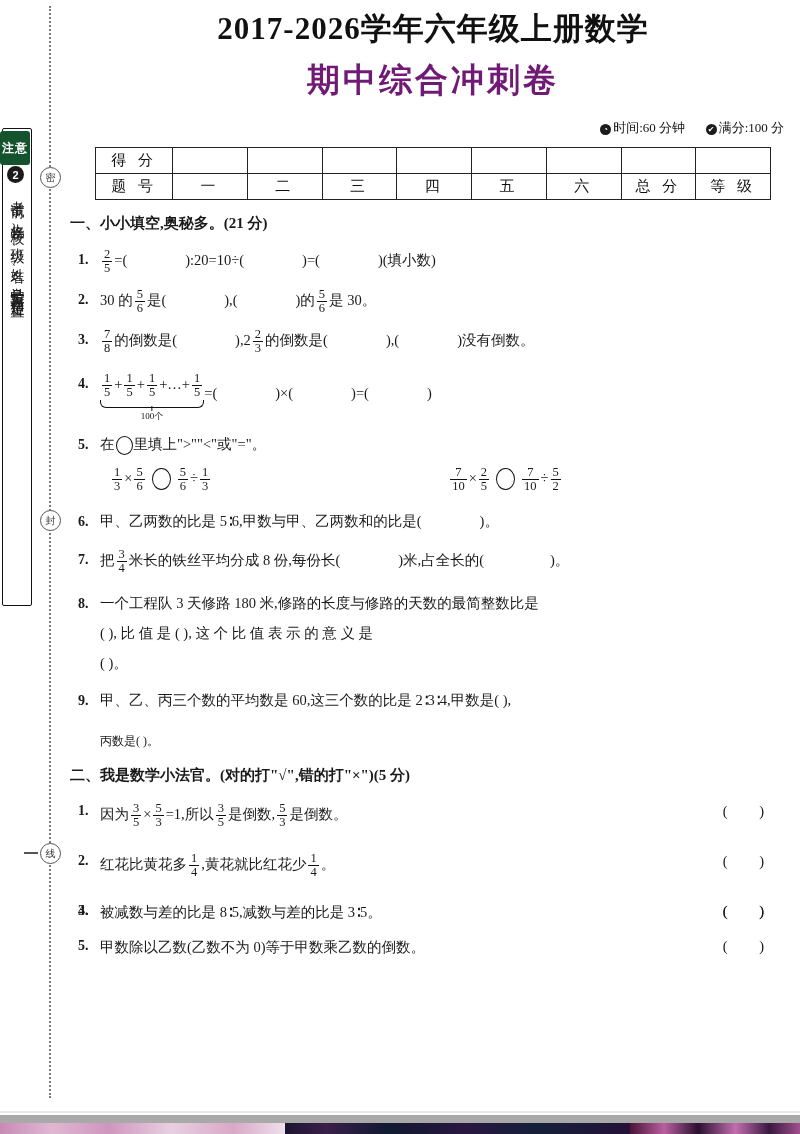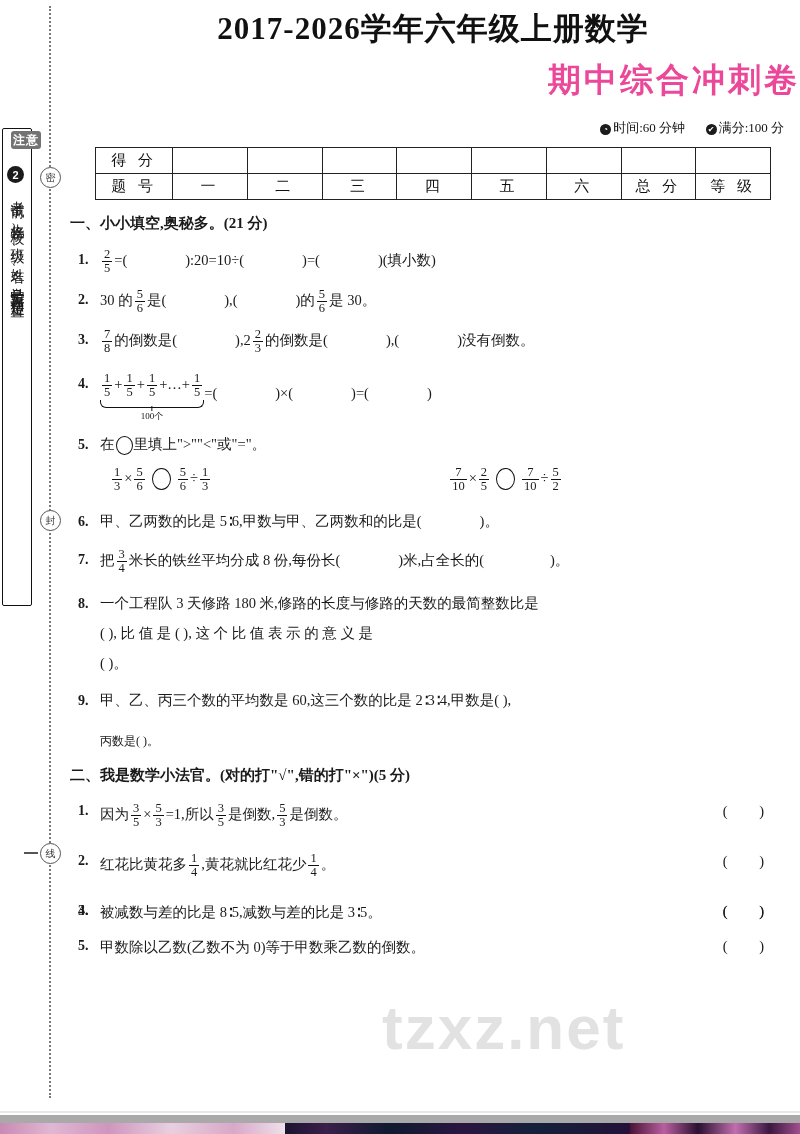--- a/index.html
+++ b/index.html
@@ -19,25 +19,25 @@
   }
 
   
   .sidebar{position:absolute;left:0;top:0;width:66px;height:1100px;z-index:3;}
   .seal-box{
     position:absolute;left:2px;top:128px;width:30px;height:478px;
     border:1px solid #111;border-radius:2px;background:#fff;
     box-sizing:border-box;
   }
   .seal-title{
-    position:absolute;left:0px;top:131px;width:30px;height:18px;
-    background:#737373;color:#fff;border-radius:3px;
+    position:absolute;left:0px;top:131px;width:30px;height:34px;
+    background:#14532d;color:#fff;border-radius:3px;
     font-family:"Liberation Sans","DejaVu Sans",sans-serif;
     font-size:12px;font-weight:700;letter-spacing:1px;
-    display:flex;align-items:center;justify-content:center;margin-left:11px;
+    display:flex;align-items:center;justify-content:center;
   }
   .seal-num{
     position:absolute;left:7px;top:166px;width:17px;height:17px;
     border-radius:50%;background:#1b1b1b;color:#fff;
     font-family:"Liberation Sans","DejaVu Sans",sans-serif;
     font-size:11px;font-weight:700;
     display:flex;align-items:center;justify-content:center;
   }
   .seal-text{
     position:absolute;left:5px;top:190px;width:24px;height:400px;
@@ -62,22 +62,22 @@
 
   
   .content{position:absolute;left:66px;top:0;width:734px;height:1100px;z-index:2;}
 
   .title1{
     text-align:center;font-size:31px;font-weight:700;letter-spacing:1px;
     margin:8px 0 0 0;color:#111;
     font-family:"Liberation Serif","DejaVu Serif",serif;
   }
   .title2{
-    text-align:right;font-size:33px;font-weight:700;letter-spacing:3px;
-    margin:8px 0 0 0;color:#ec4899;
+    text-align:center;font-size:33px;font-weight:700;letter-spacing:3px;
+    margin:8px 0 0 0;color:#701a75;
   }
   .meta{
     text-align:right;padding-right:16px;margin-top:16px;
     font-size:13px;color:#111;
   }
   .meta .dot{display:inline-block;width:11px;height:11px;border-radius:50%;
     background:#1b1b1b;color:#fff;font-size:8px;line-height:11px;text-align:center;
     margin-right:2px;vertical-align:middle;}
   .meta .sp{display:inline-block;width:14px;}
 
@@ -148,21 +148,20 @@
   .cs-b{position:absolute;left:285px;top:0;width:345px;height:11px;
         background:linear-gradient(90deg,#1c1430 0%,#3a1f4a 12%,#101a30 30%,#2a1640 52%,#14203a 72%,#241238 100%);}
   .cs-c{position:absolute;left:630px;top:0;width:170px;height:11px;
         background:linear-gradient(90deg,#4a1436 0%,#b85fa0 20%,#2a1030 40%,#c06fae 62%,#3a1840 82%,#a0508e 100%);}
 </style>
 </head>
 <body>
 
 <div class="page">
 
-  <div class="watermark">tzxz.net</div>
 
   <div class="sidebar">
     <div class="seal-box"></div>
     <div class="seal-title">注意</div>
     <div class="seal-num">2</div>
     <div class="seal-text">考试前,先将学校、班级、姓名、学号填写在指定位置。</div>
 
     <div class="dotline"></div>
     <div class="seal-mark m1">密</div>
     <div class="seal-mark m2">封</div>

